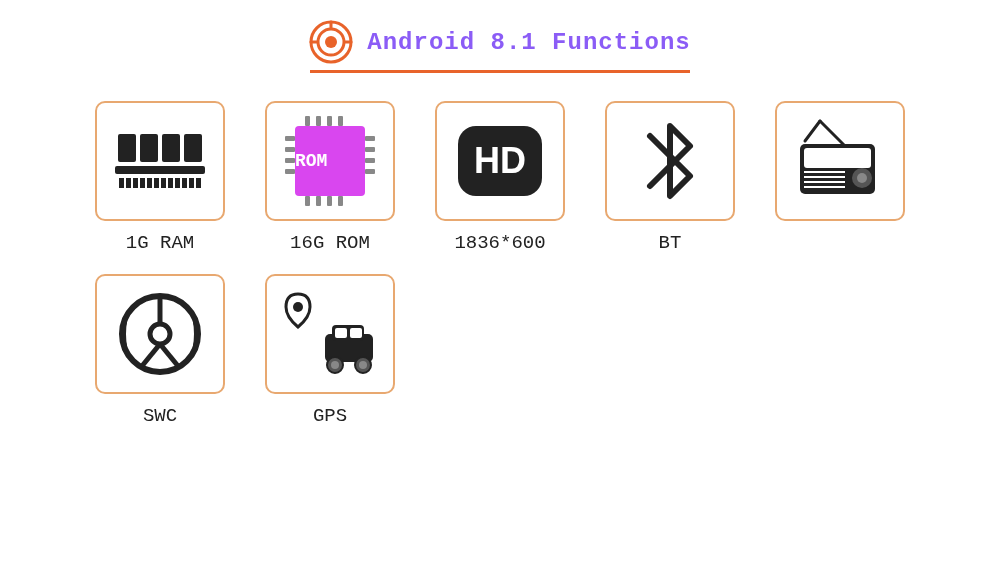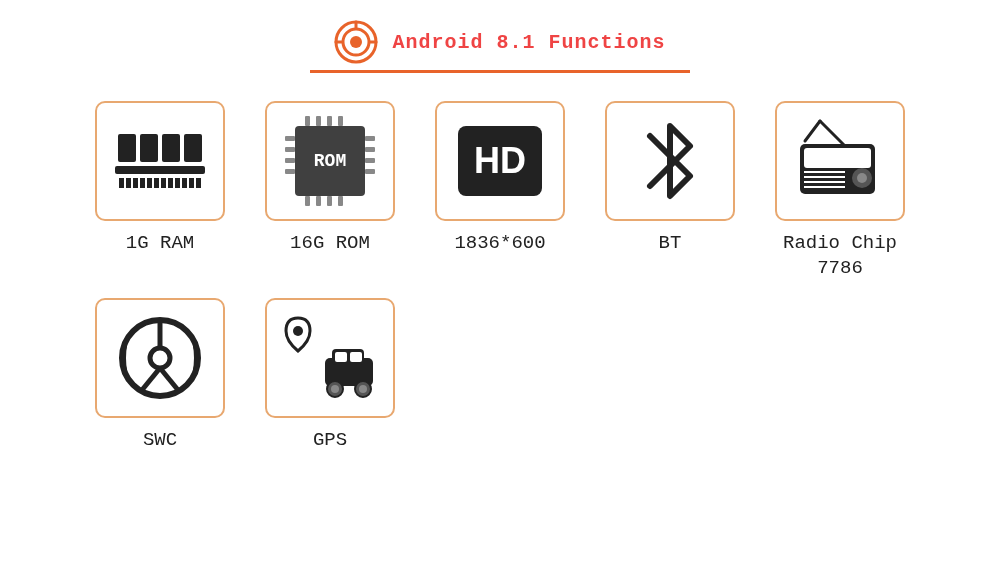--- a/index.html
+++ b/index.html
@@ -21,24 +21,24 @@
       gap: 14px;
       margin-bottom: 6px;
     }
 
     .android-icon {
       width: 44px;
       height: 44px;
     }
 
     .title {
-      font-size: 20px;
+      font-size: 24px;
       font-weight: bold;
       letter-spacing: 1px;
-      color: #ef4444;
+      color: #8b5cf6;
     }
 
     .underline {
       width: 380px;
       height: 3px;
       background: #e8632a;
       margin: 0 auto 28px auto;
     }
 
     .grid {
@@ -103,25 +103,24 @@
       gap: 2px;
     }
     .ram-pin {
       width: 5px;
       height: 10px;
       background: #222;
     }
     .rom-chip {
       width: 70px;
       height: 70px;
-      background: #404040;
+      background: #d946ef;
       border-radius: 4px;
       display: flex;
       align-items: center;
-      justify-content: center;
       position: relative;
     }
     .rom-text {
       font-size: 18px;
       font-weight: bold;
       color: #fff;
       z-index: 2;
     }
     .chip-pins {
       position: absolute;
@@ -156,21 +155,21 @@
       height: 10px;
       background: #888;
       border-radius: 1px;
     }
 
     
     .hd-box {
       width: 84px;
       height: 70px;
       background: #222;
-      border-radius: 8px;
+      border-radius: 18px;
       display: flex;
       align-items: center;
       justify-content: center;
     }
     .hd-text {
       font-size: 36px;
       font-weight: bold;
       color: #fff;
       font-family: Arial, sans-serif;
     }
@@ -290,22 +289,20 @@
 
         <line x1="14" y1="56" x2="55" y2="56" stroke="#fff" stroke-width="2"></line>
         <line x1="14" y1="61" x2="55" y2="61" stroke="#fff" stroke-width="2"></line>
         <line x1="14" y1="66" x2="55" y2="66" stroke="#fff" stroke-width="2"></line>
         <line x1="14" y1="71" x2="55" y2="71" stroke="#fff" stroke-width="2"></line>
 
         <circle cx="72" cy="62" r="10" fill="#555"></circle>
         <circle cx="72" cy="62" r="5" fill="#888"></circle>
       </svg>
     </div>
-    <span class="label" style="white-space:pre-line;">Radio Chip
-7786</span>
   </div>
 
 
   <div class="item">
     <div class="icon-box">
       <svg width="90" height="90" viewBox="0 0 90 90">
 
         <circle cx="45" cy="45" r="38" stroke="#222" stroke-width="6" fill="none"></circle>
 
         <circle cx="45" cy="45" r="10" stroke="#222" stroke-width="5" fill="none"></circle>

